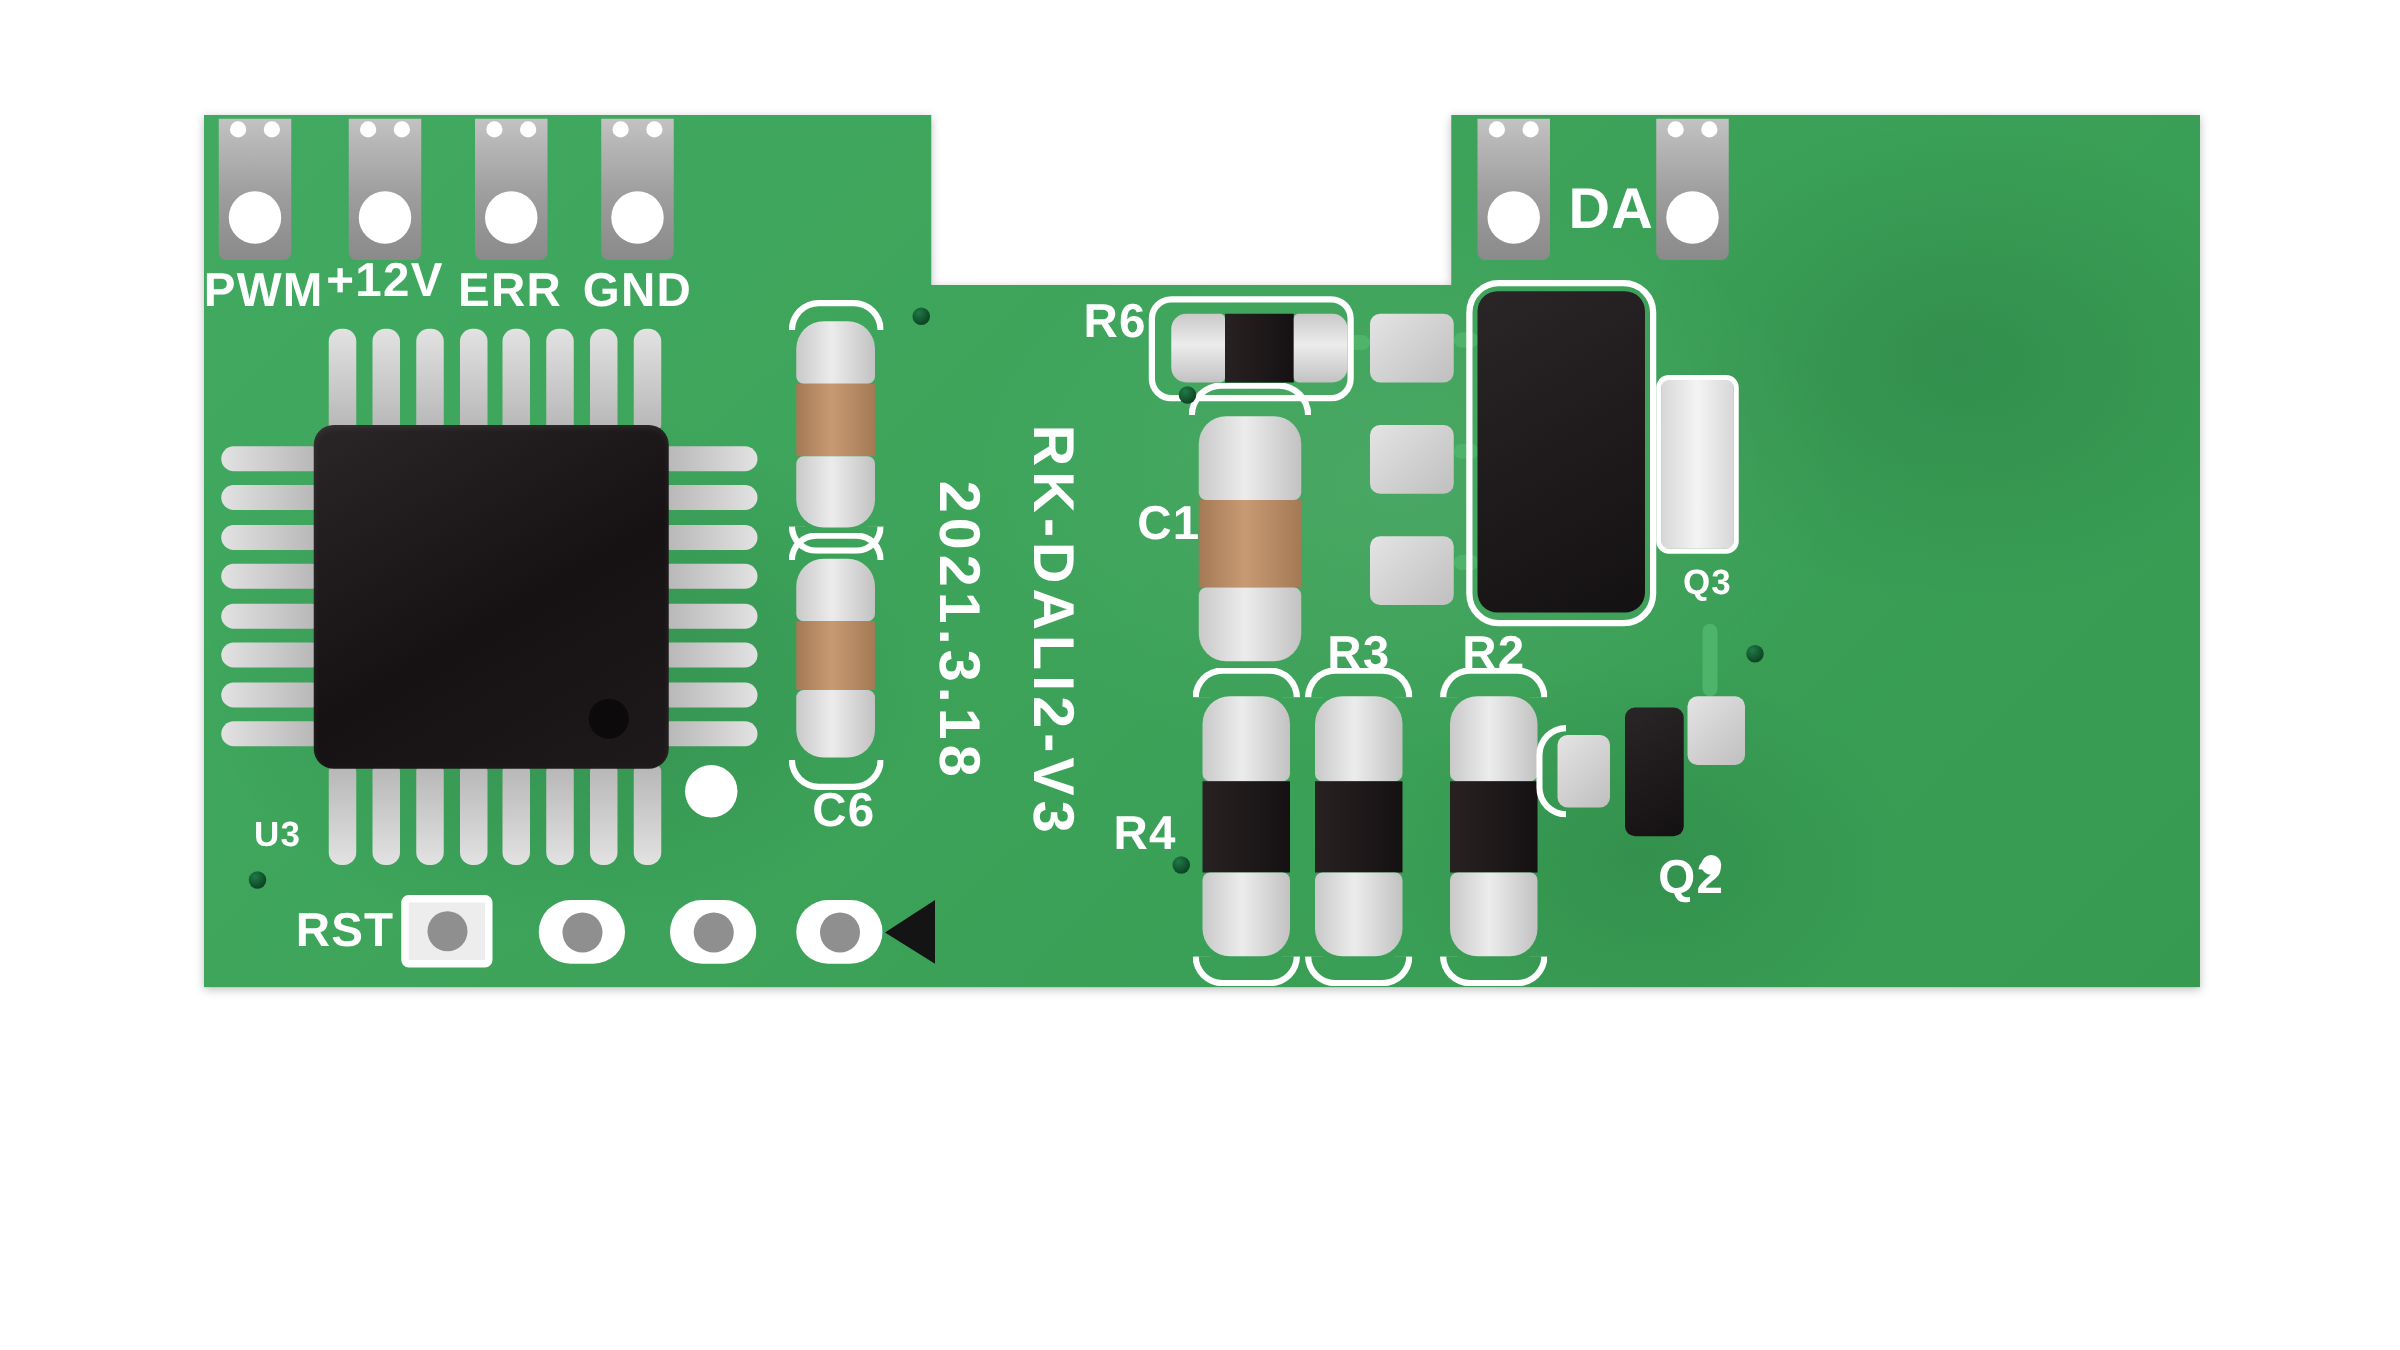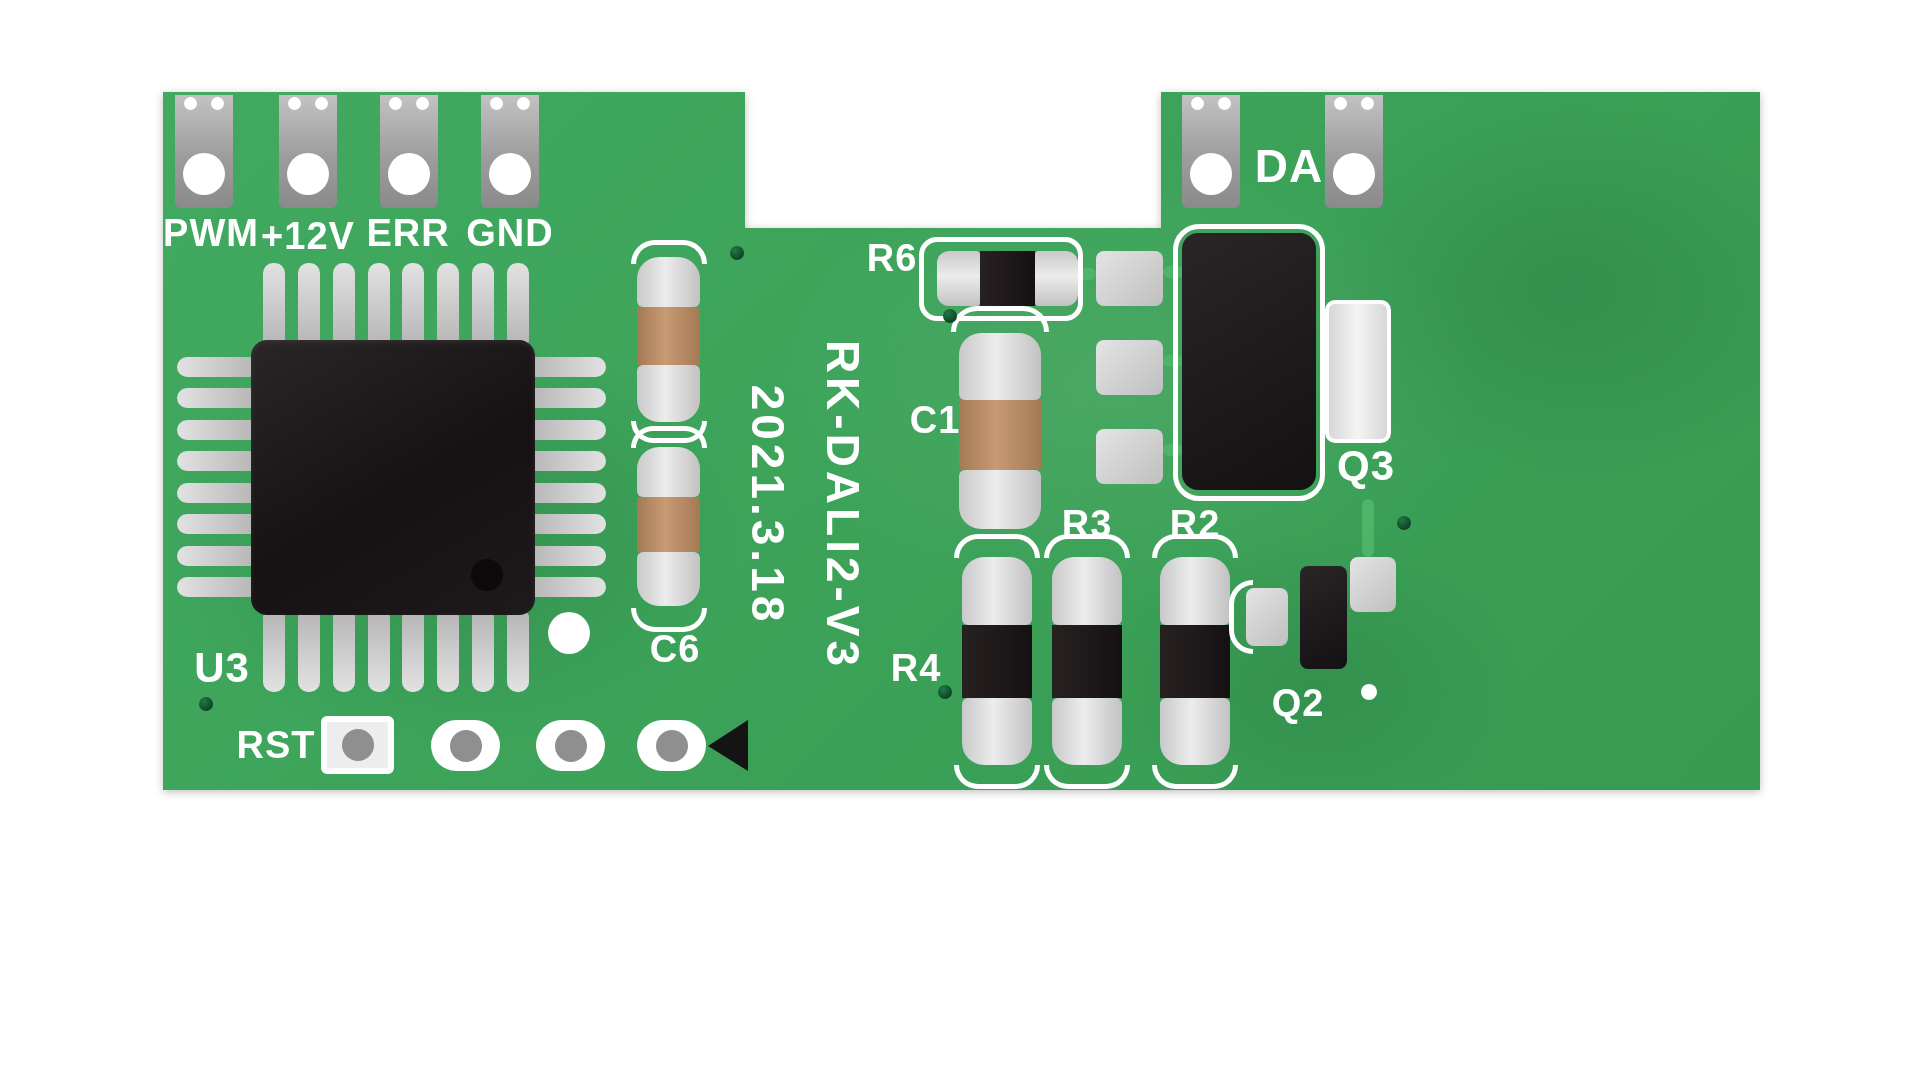--- a/index.html
+++ b/index.html
@@ -10,21 +10,21 @@
   .pcb{position:absolute;inset:0;
        clip-path:polygon(0 0,582px 0,582px 136px,998px 136px,998px 0,1597px 0,1597px 698px,0 698px);
        background:
          radial-gradient(420px 300px at 18% 64%, rgba(16,76,38,0.22), transparent 70%),
          radial-gradient(520px 340px at 60% 42%, rgba(255,255,255,0.07), transparent 70%),
          radial-gradient(380px 280px at 88% 28%, rgba(14,70,35,0.18), transparent 70%),
          radial-gradient(300px 220px at 72% 85%, rgba(14,70,35,0.15), transparent 70%),
          linear-gradient(135deg,#41aa60,#379a51);}
   .lbl{position:absolute;color:#fff;font-weight:700;font-size:38px;white-space:nowrap;
        transform:translate(-50%,-50%);letter-spacing:1px;}
-  .lbl.big{font-size:42px;}
+  .lbl.big{font-size:28px;}
   .lbl.xbig{font-size:46px;}
   .vlbl{position:absolute;color:#fff;font-weight:700;font-size:46px;letter-spacing:4px;
         white-space:nowrap;transform:translate(-50%,-50%) rotate(90deg);}
   .conn{position:absolute;top:3px;width:58px;height:113px;border-radius:0 0 6px 6px;
         background:linear-gradient(180deg,#c2c2c2 0%,#9d9d9d 55%,#8a8a8a 100%);}
   .cdot{position:absolute;top:2px;width:13px;height:13px;border-radius:50%;background:#fff;}
   .cdot.d1{left:9px;} .cdot.d2{right:9px;}
   .chole{position:absolute;left:50%;top:58px;width:42px;height:42px;margin-left:-21px;
          border-radius:50%;background:#fff;}
   .pins{position:absolute;display:flex;justify-content:space-between;}
@@ -115,21 +115,21 @@
         <span class="cdot d2"></span>
         <span class="chole"></span>
       </div>
       <div class="conn" style="left:1162px">
         <span class="cdot d1"></span>
         <span class="cdot d2"></span>
         <span class="chole"></span>
       </div>
 
       <div class="lbl" style="left:48px;top:141px">PWM</div>
-      <div class="lbl" style="left:145px;top:144px">+12V</div>
+      <div class="lbl" style="left:145px;top:133px">+12V</div>
       <div class="lbl" style="left:245px;top:141px">ERR</div>
       <div class="lbl" style="left:347px;top:141px">GND</div>
       <div class="lbl xbig" style="left:1126px;top:74px">DA</div>
 
       <div class="pins pins-top">
           <div class="pin"></div>
           <div class="pin"></div>
           <div class="pin"></div>
           <div class="pin"></div>
           <div class="pin"></div>
@@ -239,21 +239,21 @@
       </div>
       <div class="lbl" style="left:924px;top:432px">R3</div>
       <div class="lbl" style="left:1032px;top:432px">R2</div>
       <div class="lbl" style="left:753px;top:576px">R4</div>
 
       <div class="bk bk-left" style="left:1066px;top:488px;width:24px;height:74px"></div>
       <div class="spad" style="left:1083px;top:496px;width:42px;height:58px"></div>
       <div class="blkbody" style="left:1137px;top:474px;width:47px;height:103px;border-radius:8px"></div>
       <div class="spad" style="left:1187px;top:465px;width:46px;height:55px"></div>
       <div class="wdot" style="left:1198px;top:592px"></div>
-      <div class="lbl" style="left:1135px;top:611px">Q2</div>
+      <div class="lbl" style="left:1190px;top:611px">Q2</div>
 
       <div class="lbl" style="left:113px;top:653px">RST</div>
       <div class="rst-sq" style="left:158px;top:624px;width:73px;height:58px">
         <div class="gdot"></div>
       </div>
       <div class="oval" style="left:268px;top:628px;width:69px;height:51px">
         <div class="gdot"></div>
       </div>
       <div class="oval" style="left:373px;top:628px;width:69px;height:51px">
         <div class="gdot"></div>

